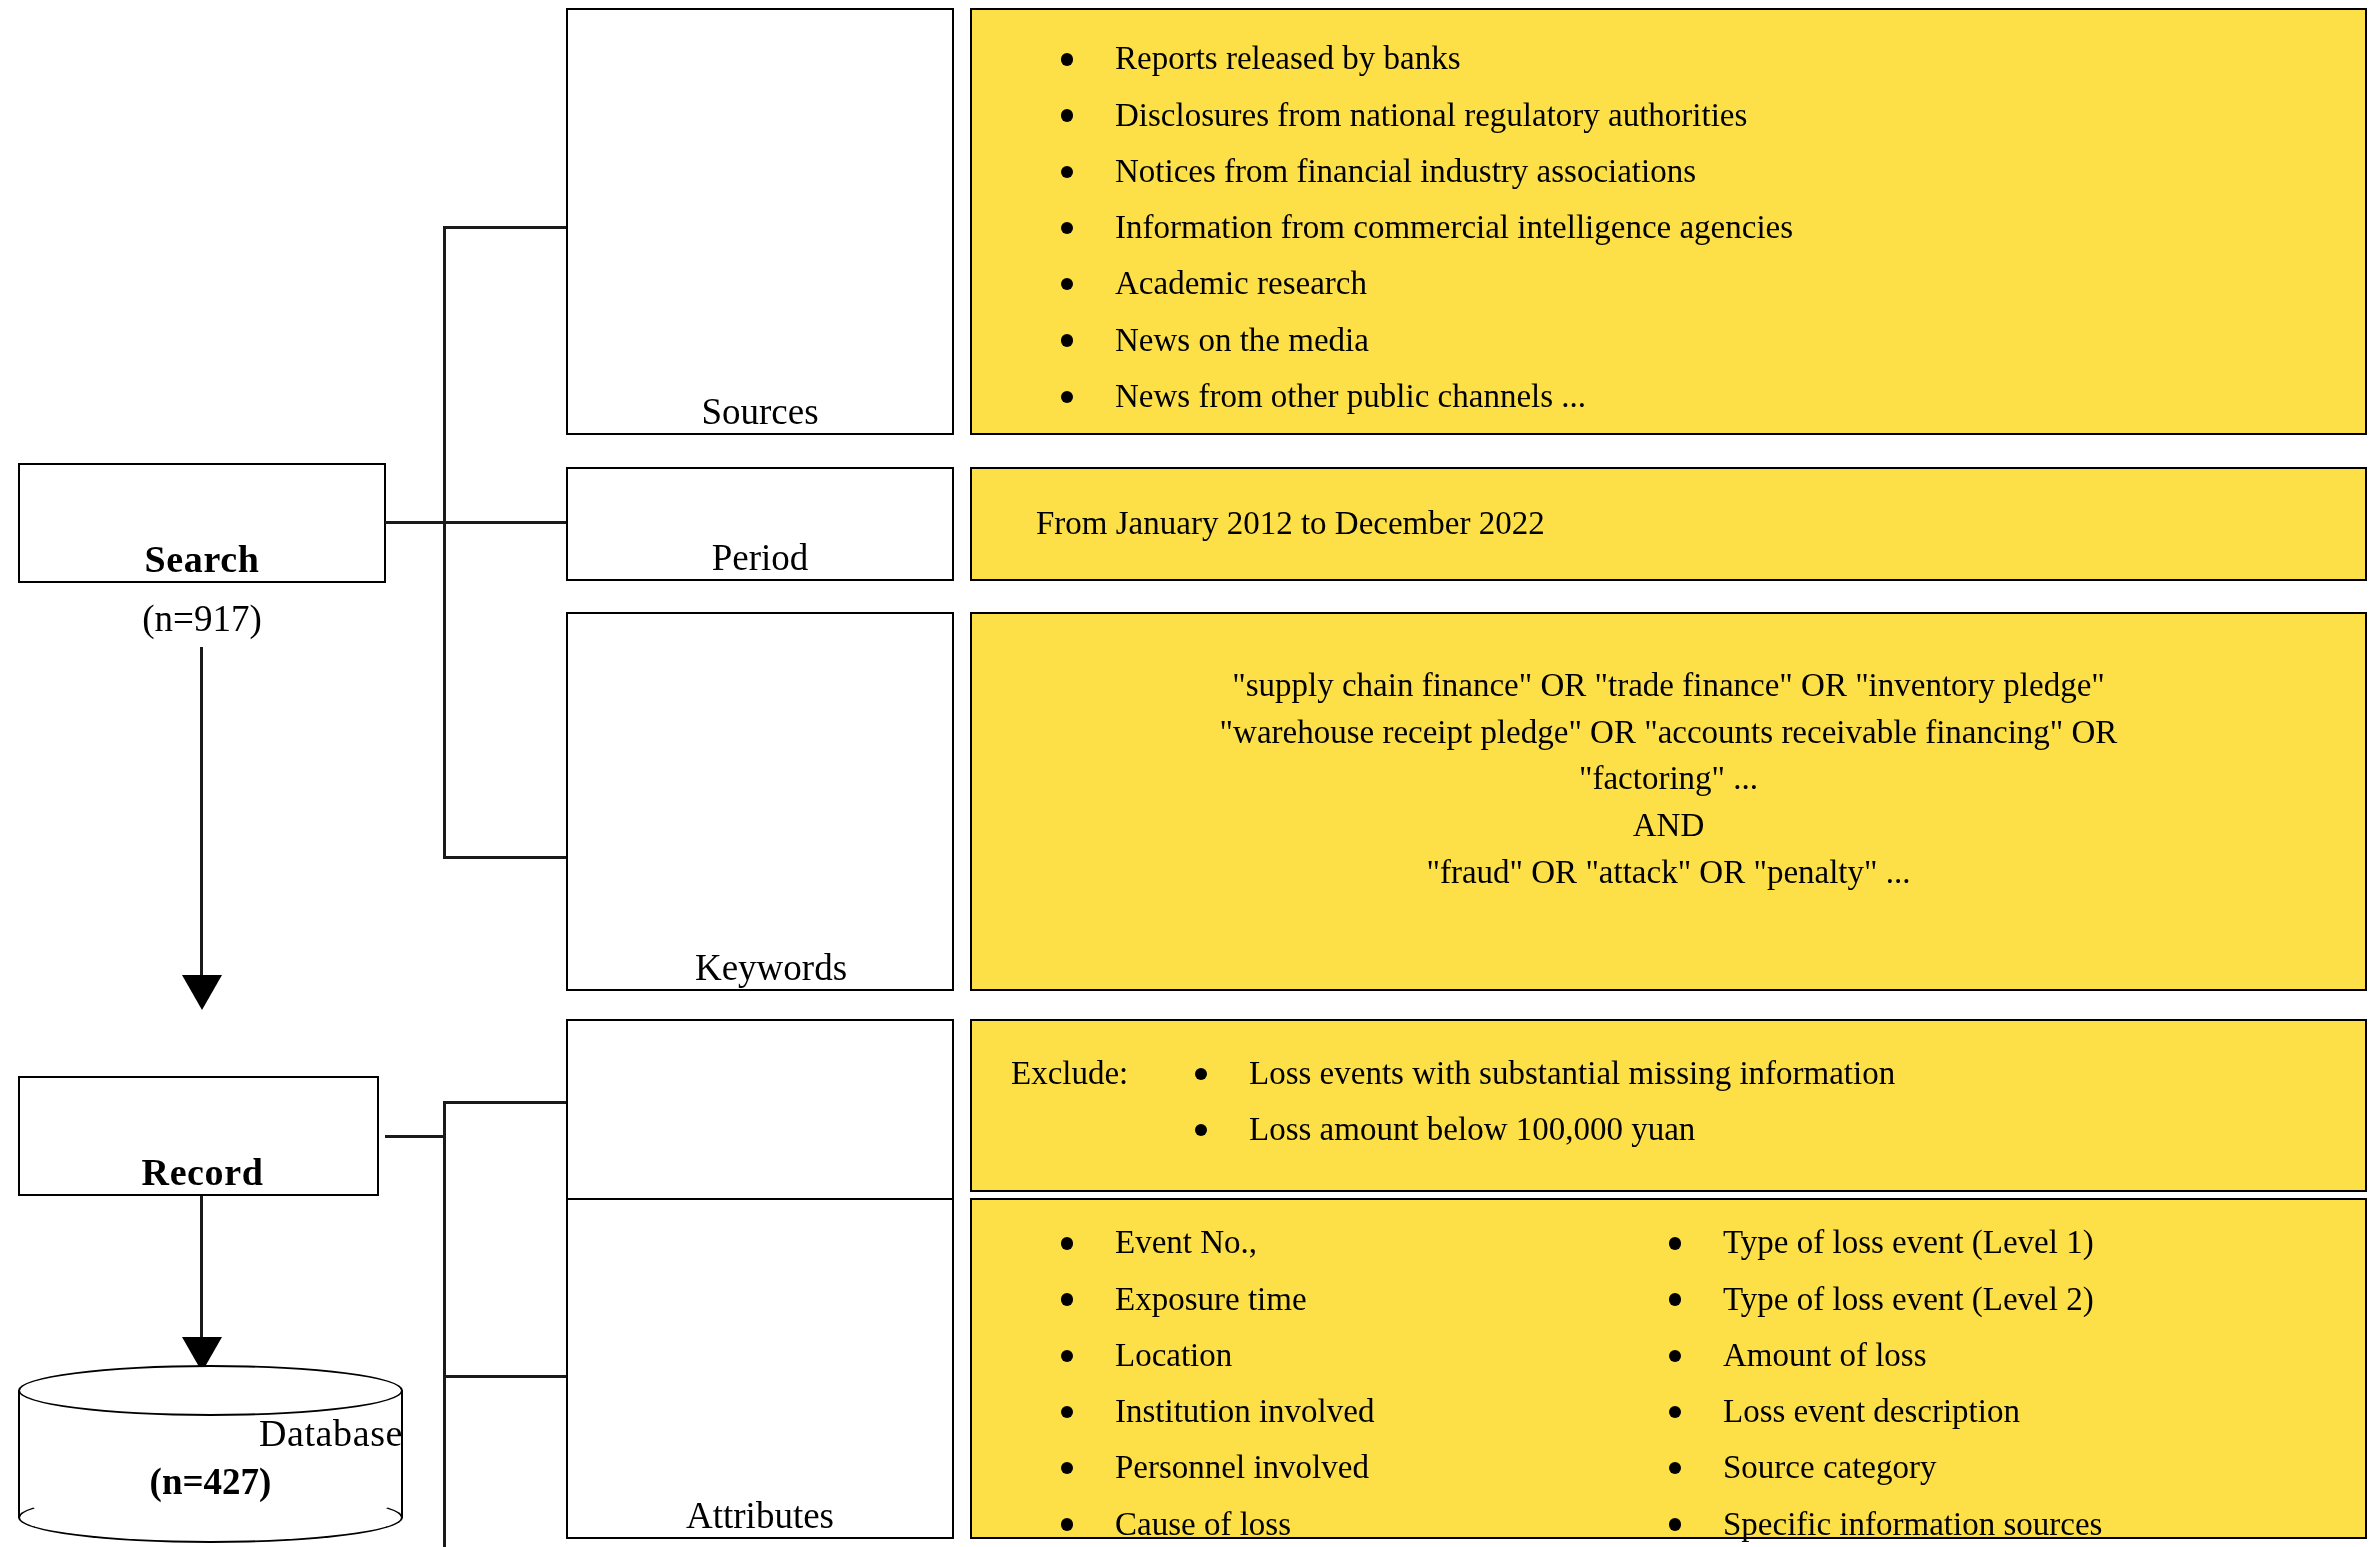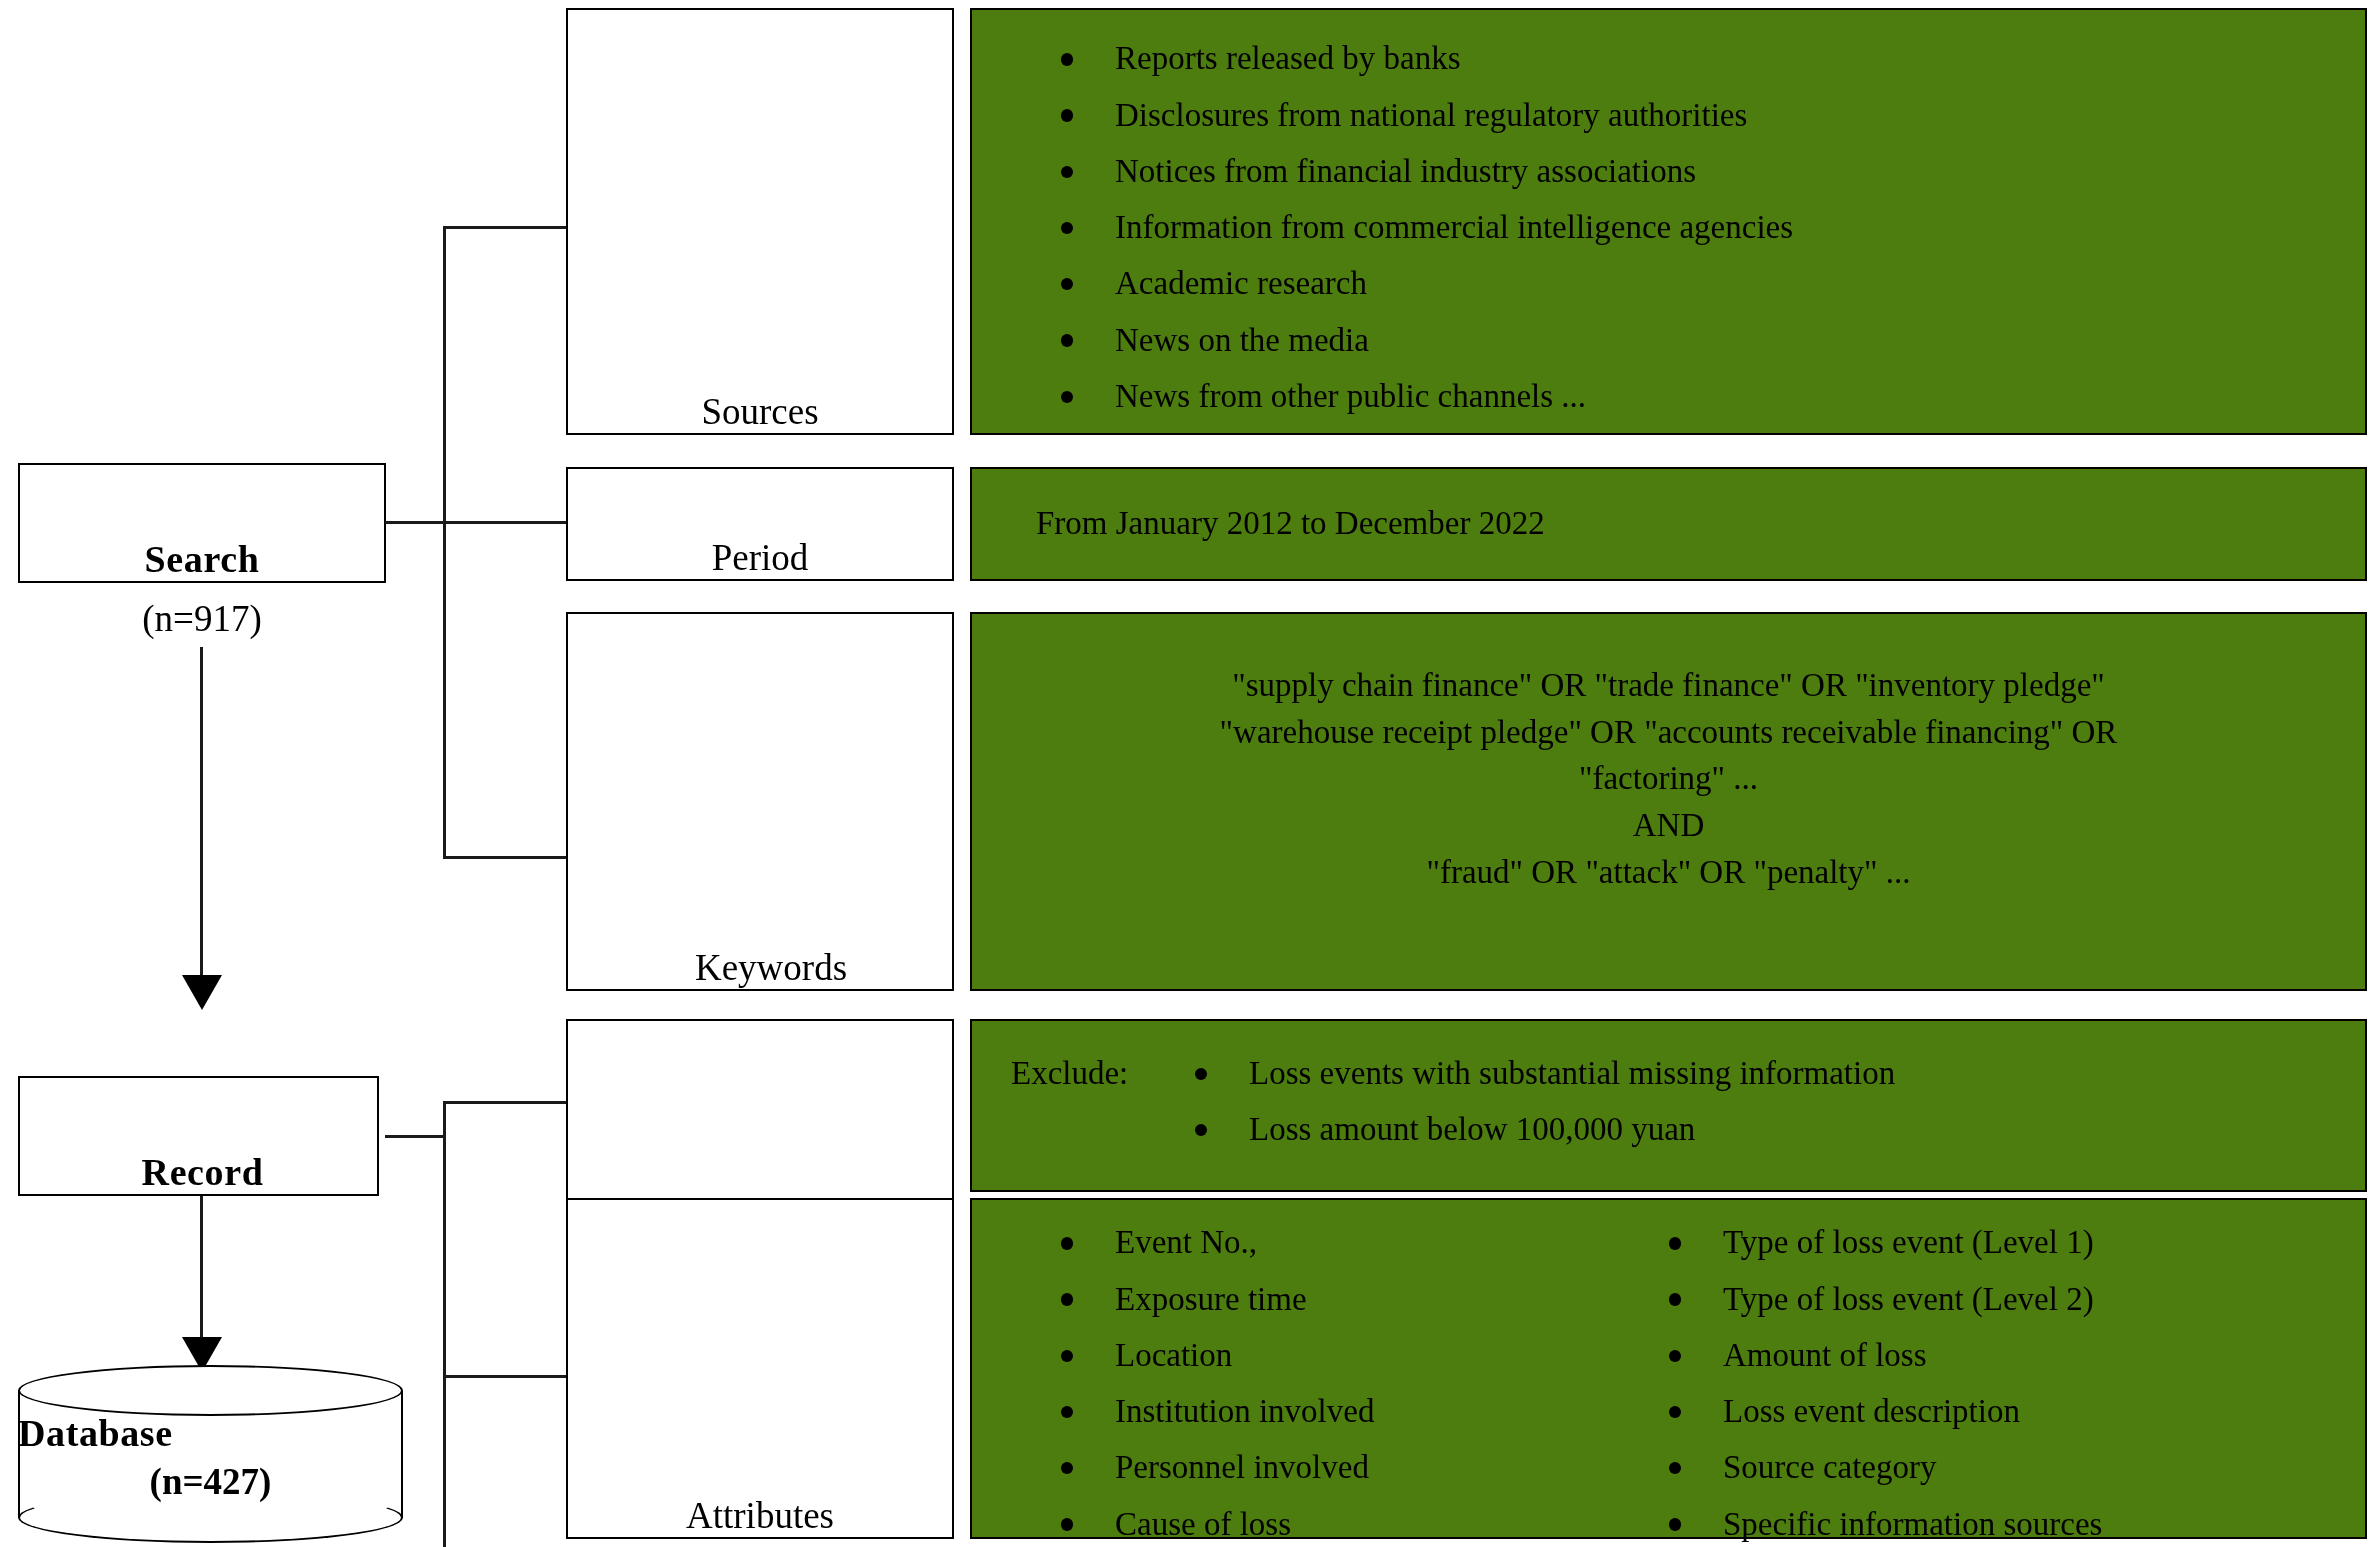--- a/index.html
+++ b/index.html
@@ -48,21 +48,21 @@
   
   .label-text {
     font-size: 37px;
   }
 
   
   .content {
     position: absolute;
     box-sizing: border-box;
     border: 2.8px solid #000000;
-    background: #4d7c0f;
+    background: #fde047;
     font-size: 33px;
     line-height: 1.18;
   }
   .content-inner {
     position: relative;
     width: 100%;
     height: 100%;
   }
 
   ul.bullets {
@@ -121,22 +121,22 @@
   }
   .cyl-ellipse {
     position: absolute;
     box-sizing: border-box;
     border: 2.8px solid #000000;
     border-radius: 50%;
     background: #ffffff;
   }
   .cyl-text {
     position: absolute;
-    text-align: left;
-    font-weight: bold;
+    text-align: right;
+    font-weight: normal;
     font-size: 38px;
     letter-spacing: 0.6px;
   }
   .cyl-count {
     position: absolute;
     text-align: center;
     font-weight: bold;
     font-size: 37px;
   }
 

